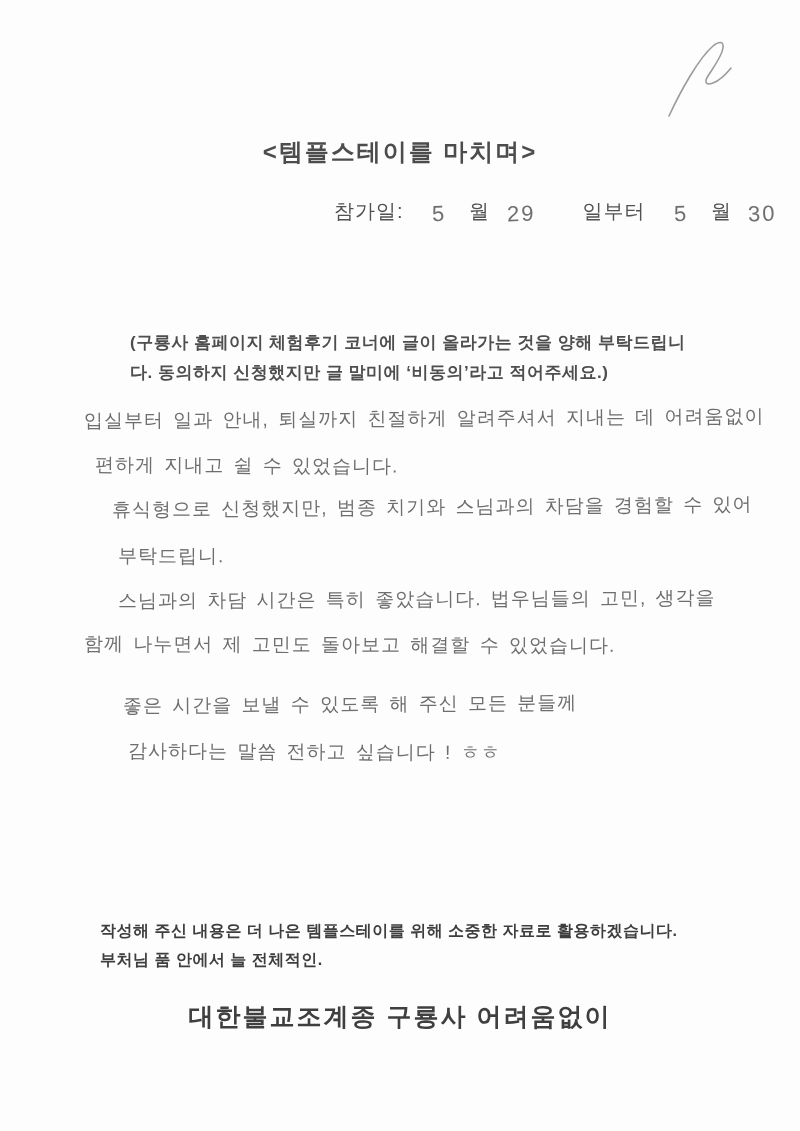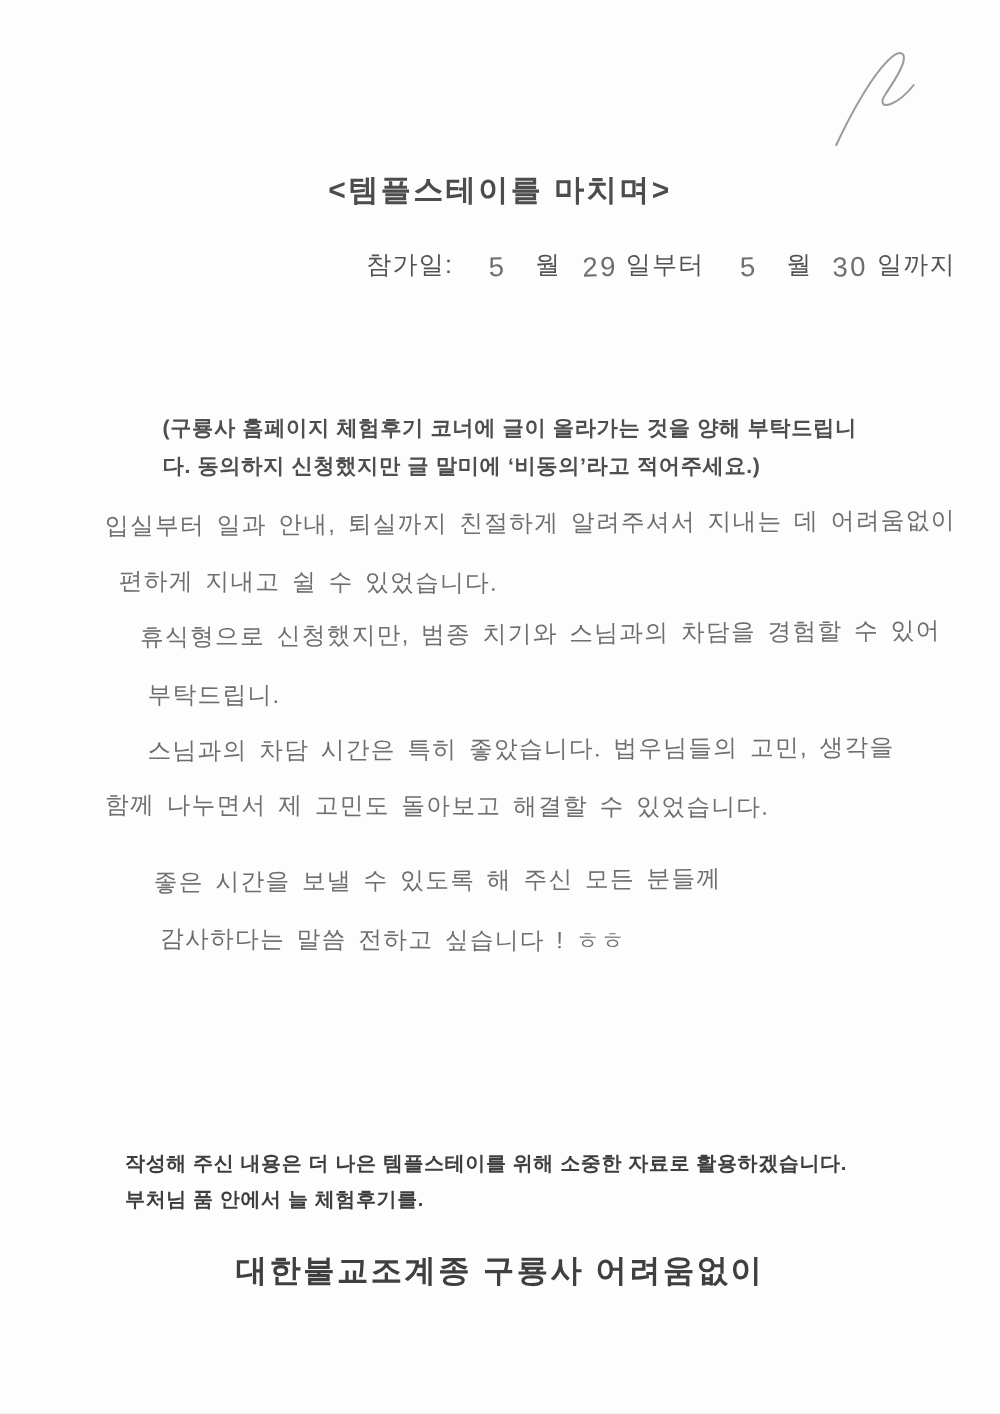--- a/index.html
+++ b/index.html
@@ -42,21 +42,21 @@
   .date-line {
     position: absolute;
     top: 198px;
     left: 293px;
     font-size: 20px;
     letter-spacing: 1px;
     white-space: nowrap;
     color: #525252;
   }
   .date-line .seg { display: inline-block; }
-  .date-line .printed { color: #525252; }
+  .date-line .printed { color: #525252; margin-left: 41px; }
   .date-line .hw {
     color: #6f6f6f;
     font-size: 22px;
     transform: translateY(3px) rotate(-2deg);
     letter-spacing: 2px;
   }
   .seg.m-l-sm { margin-left: 10px; }
   .seg.m-l-md { margin-left: 16px; }
   .seg.m-l-lg { margin-left: 22px; }
 
@@ -156,16 +156,16 @@
   <div class="hw-line hw-0">입실부터 일과 안내, 퇴실까지 친절하게 알려주셔서 지내는 데 어려움없이</div>
   <div class="hw-line hw-1">편하게 지내고 쉴 수 있었습니다.</div>
   <div class="hw-line hw-2">휴식형으로 신청했지만, 범종 치기와 스님과의 차담을 경험할 수 있어</div>
   <div class="hw-line hw-3">부탁드립니.</div>
   <div class="hw-line hw-4">스님과의 차담 시간은 특히 좋았습니다. 법우님들의 고민, 생각을</div>
   <div class="hw-line hw-5">함께 나누면서 제 고민도 돌아보고 해결할 수 있었습니다.</div>
   <div class="hw-line hw-6">좋은 시간을 보낼 수 있도록 해 주신 모든 분들께</div>
   <div class="hw-line hw-7">감사하다는 말씀 전하고 싶습니다 ! ㅎㅎ</div>
 
   <div class="footer-line-1">작성해 주신 내용은 더 나은 템플스테이를 위해 소중한 자료로 활용하겠습니다.</div>
-  <div class="footer-line-2">부처님 품 안에서 늘 체험후기를.</div>
+  <div class="footer-line-2">부처님 품 안에서 늘 전체적인.</div>
   <div class="org-title">대한불교조계종 구룡사 어려움없이</div>
 
 </div>
 
 </body></html>

